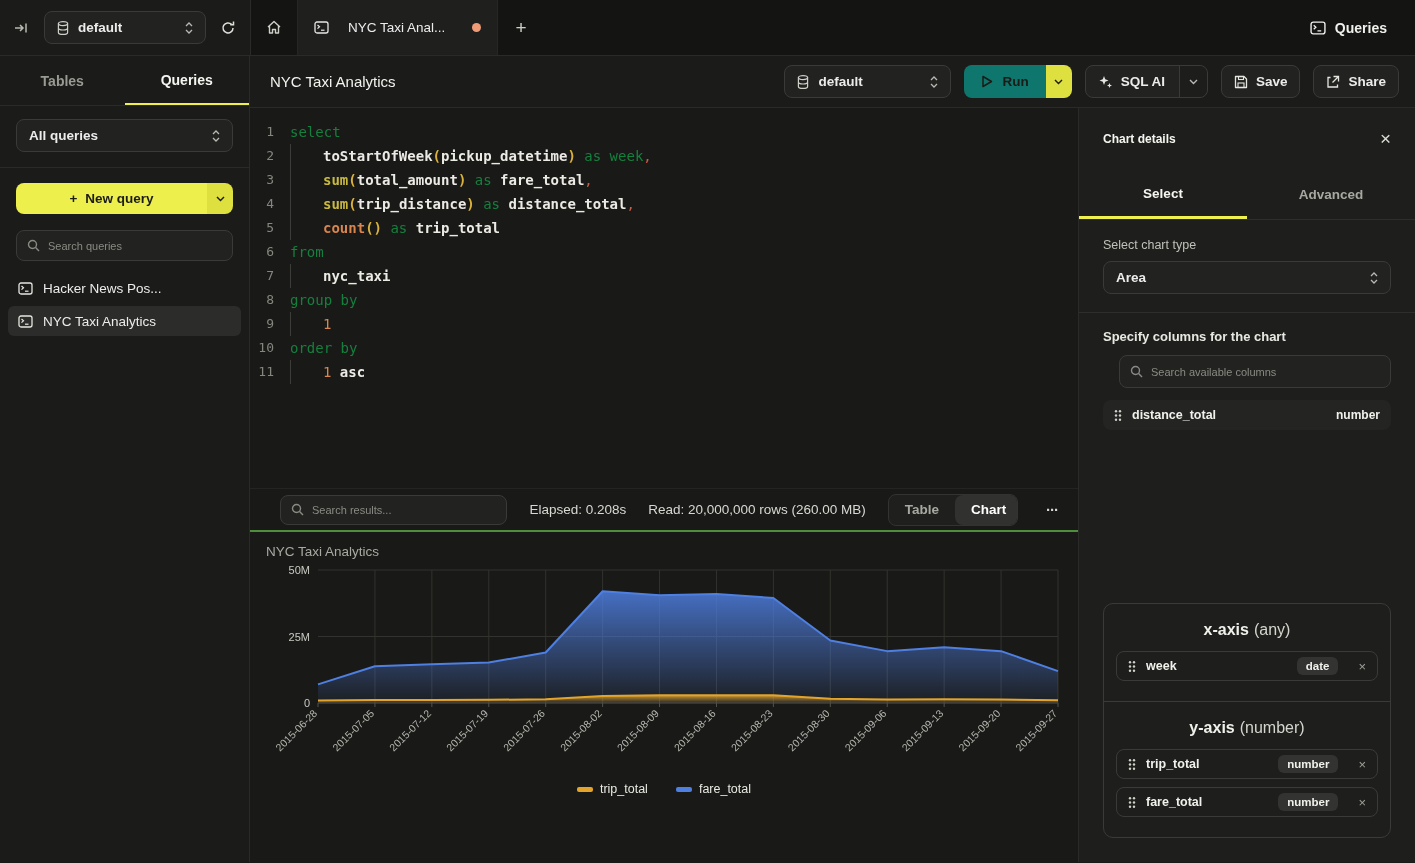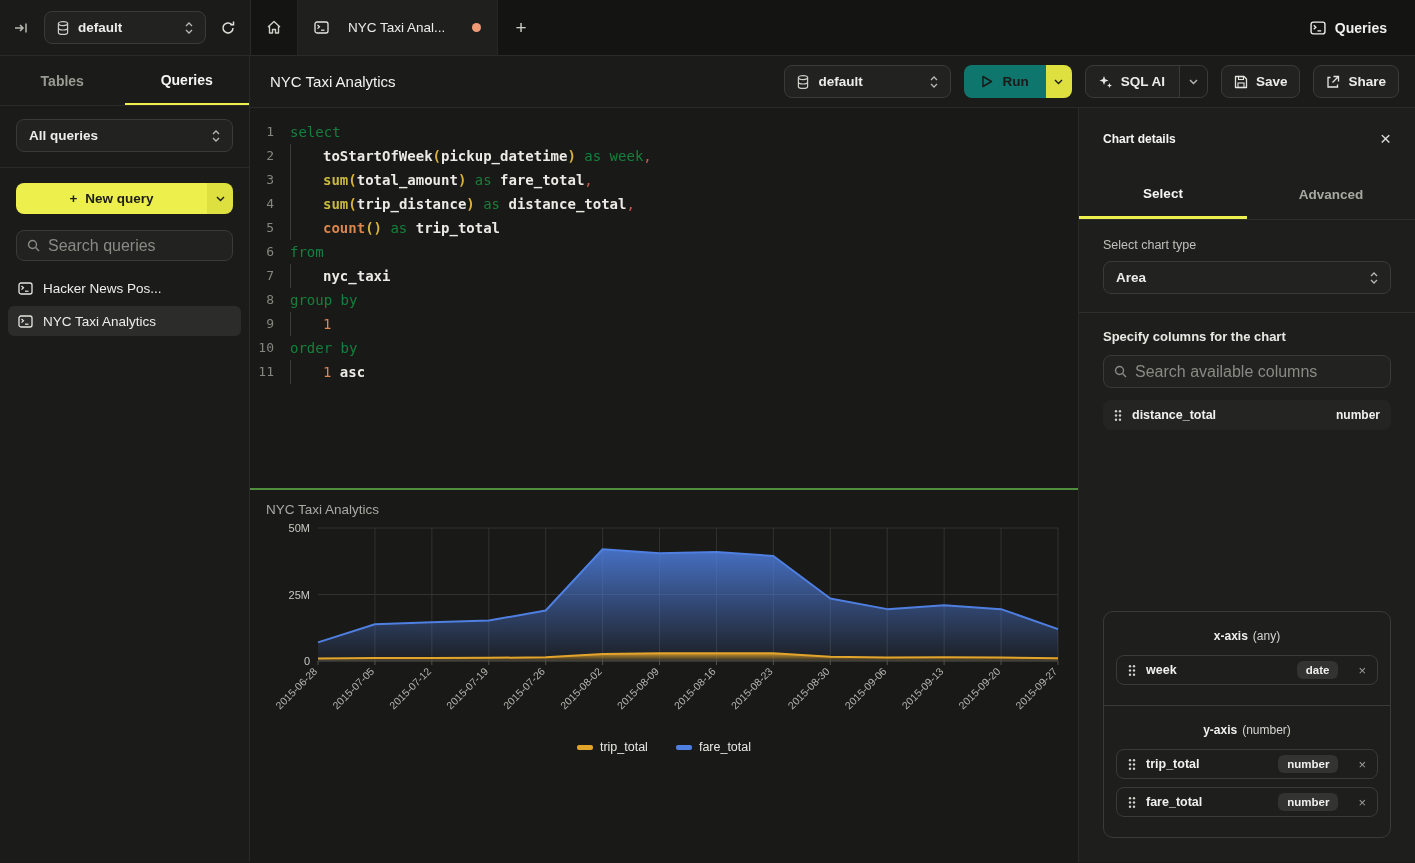--- a/index.html
+++ b/index.html
@@ -33,22 +33,22 @@
 
   
   .sb-tabs { height:50px; display:flex; border-bottom:1px solid #2a2a28; }
   .sb-tab { flex:1; display:flex; align-items:center; justify-content:center; font-size:14px; font-weight:600; color:#9a9a94; cursor:pointer; }
   .sb-tab.active { color:#f5f5f1; border-bottom:2px solid #eef04e; }
   .sb-select { margin:13px 16px 15px; }
   .sb-div { border-top:1px solid #2a2a28; }
   .newq { display:flex; margin:15px 16px 16px; height:31px; border-radius:8px; overflow:hidden; cursor:pointer; }
   .newq-main { flex:1; background:#edef4d; color:#1b1b17; display:flex; align-items:center; justify-content:center; gap:8px; font-size:13.5px; font-weight:600; }
   .newq-chev { width:26px; background:#dde03f; display:flex; align-items:center; justify-content:center; color:#1b1b17; }
-  .inputbox { height:31px; background:#222220; border:1px solid #3a3a38; border-radius:8px; display:flex; align-items:center; gap:8px; padding:0 10px; }
-  .inputbox input { background:transparent; border:none; outline:none; color:#ececec; font-size:16px; width:100%; font-family:"Liberation Sans",sans-serif; }
+  .inputbox { height:31px; background:#222220; border:1px solid #3a3a38; border-radius:8px; display:flex; align-items:center; gap:8px; padding:0 10px;margin-left:16px; }
+  .inputbox input { background:transparent; border:none; outline:none; color:#ececec; font-size:11px; width:100%; font-family:"Liberation Sans",sans-serif; }
   .inputbox input::placeholder { color:#8a8a84; }
   .sb-search { margin:0 16px 12px; }
   .sb-list { padding:0 8px; }
   .sb-item { height:30px; display:flex; align-items:center; gap:10px; padding:0 10px; border-radius:6px; font-size:13.5px; color:#ececec; margin-bottom:3px; cursor:pointer; }
   .sb-item.selected { background:#2c2c2a; }
 
   
   .main-header { height:52px; background:#1b1b19; border-bottom:1px solid #2a2a28; display:flex; align-items:center; padding:0 16px 0 20px; }
   .page-title { font-size:15px; color:#f2f2ee; }
   .hdr-controls { margin-left:auto; display:flex; align-items:center; gap:13px; }
@@ -106,21 +106,21 @@
   .cd-search { height:33px; margin-bottom:12px; }
   .pill { height:30px; display:flex; align-items:center; gap:10px; padding:0 11px; border-radius:8px; font-size:12.5px; }
   .pill-avail { background:#242422; }
   .pill-name { font-weight:700; color:#f0f0ec; }
   .pill-type { margin-left:auto; font-size:12px; font-weight:700; color:#f0f0ec; }
   .badge { margin-left:auto; background:#333331; border-radius:6px; padding:3px 9px; font-size:11.5px; font-weight:700; color:#f0f0ec; }
   .pill-x { color:#a0a09a; font-size:13px; margin-left:10px; cursor:pointer; }
   .cd-spacer { flex:1; }
   .axes-box { border:1px solid #3a3a38; border-radius:10px; }
   .axis-sec { padding:12px; }
-  .axis-head { text-align:center; font-size:12px; font-weight:700; color:#f0f0ec; margin:5px 0 12px; }
+  .axis-head { text-align:center; font-size:16px; font-weight:700; color:#f0f0ec; margin:5px 0 12px; }
   .axis-head .constraint { font-weight:400; color:#d5d5cf; margin-left:5px; }
   .axis-pill { border:1px solid #3a3a38; margin-bottom:8px;align-items:center; }
   .axis-div { border-top:1px solid #3a3a38; }
   .dropzone { border:1.5px dashed #4c4c47; border-radius:8px; height:30px; display:flex; align-items:center; justify-content:center;
     font-size:11px; font-weight:700; letter-spacing:.4px; color:#e8e8e3; margin-top:4px; }
   svg.ic { display:block; }
 </style>
 </head>
 <body>
 
@@ -360,20 +360,38 @@
             <div class="cline">
               <span class="ln">10</span>
               <span class="ctext"><span class="tk-kw">order by</span></span>
             </div>
             <div class="cline">
               <span class="ln">11</span>
               <span class="ctext"><span class="iguide"></span><span class="tk-nu">1</span><span class="tk-id"> asc</span></span>
             </div>
           </div>
 
+        <div class="results-bar">
+          <div class="inputbox res-search">
+            <span>
+              <svg class="ic" width="13" height="13" viewBox="0 0 13 13">
+                  <circle cx="5.5" cy="5.5" r="4" stroke="#8a8a84" stroke-width="1.4" fill="none"></circle>
+                  <path d="M8.6 8.6 L12 12" stroke="#8a8a84" stroke-width="1.4"></path>
+                </svg>
+            </span>
+            <input placeholder="Search results..." style="">
+          </div>
+          <span class="stat">Elapsed: 0.208s</span>
+          <span class="stat">Read: 20,000,000 rows (260.00 MB)</span>
+          <div class="seg-ctl">
+            <span class="seg">Table</span>
+            <span class="seg active">Chart</span>
+          </div>
+          <span class="more-btn">···</span>
+        </div>
         <div class="green-line"></div>
 
         <div class="chart-section">
           <div class="chart-title">NYC Taxi Analytics</div>
           <svg id="chart-svg" width="796" height="214">
               <defs>
                 <linearGradient id="g0" x1="0" y1="0" x2="0" y2="1">
                   <stop offset="0%" stop-color="#e3a42c" stop-opacity="0.85"></stop>
                   <stop offset="100%" stop-color="#e3a42c" stop-opacity="0.06"></stop>
                 </linearGradient>

